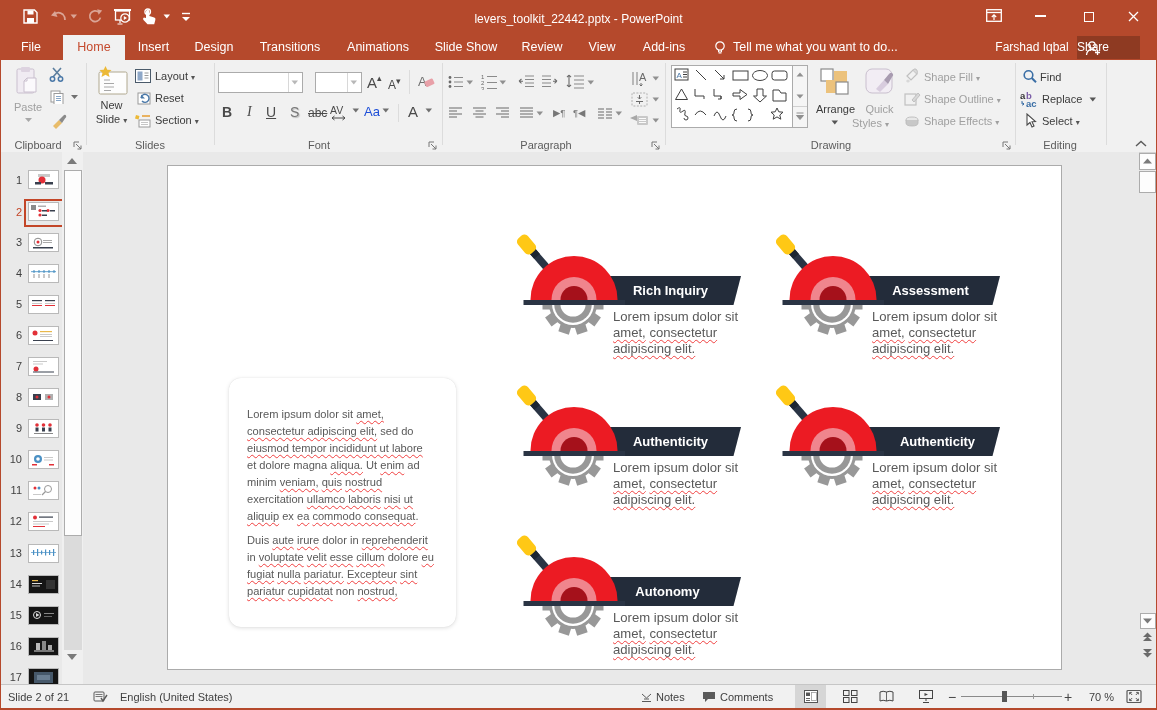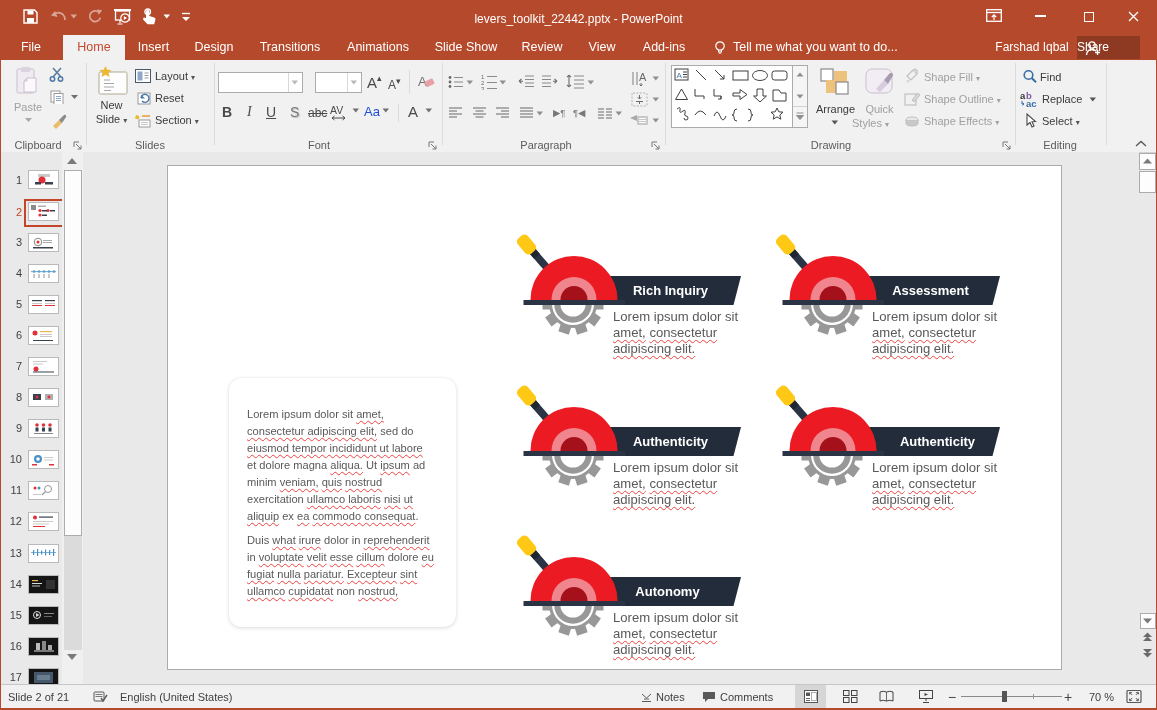--- a/index.html
+++ b/index.html
@@ -567,28 +567,28 @@
   <svg class="abs" style="left:65px;top:500px;" width="14" height="10">
       <path d="M2 2 L12 2 L7 8 Z" fill="#7A7A7A"></path>
     </svg>
 </div>
 <div class="abs" id="canvas">
   <div id="slide">
     <div id="textbox">
       <div class="boxtext" style="top:28px;">Lorem ipsum dolor sit <span class="sq">amet,</span>
 <span class="sq">consectetur adipiscing elit,</span> sed do
 <span class="sq">eiusmod tempor incididunt ut labore</span>
-et dolore magna <span class="sq">aliqua.</span> Ut <span class="sq">ipsum</span> ad
+et dolore magna <span class="sq">aliqua.</span> Ut <span class="sq">enim</span> ad
 minim <span class="sq">veniam,</span> <span class="sq">quis</span> <span class="sq">nostrud</span>
 exercitation <span class="sq">ullamco laboris</span> <span class="sq">nisi</span> <span class="sq">ut</span>
 <span class="sq">aliquip</span> ex <span class="sq">ea</span> <span class="sq">commodo consequat</span>.</div>
-      <div class="boxtext" style="top:154px;">Duis <span class="sq">what</span> <span class="sq">irure</span> dolor in <span class="sq">reprehenderit</span>
+      <div class="boxtext" style="top:154px;">Duis <span class="sq">aute</span> <span class="sq">irure</span> dolor in <span class="sq">reprehenderit</span>
 in <span class="sq">voluptate</span> <span class="sq">velit</span> <span class="sq">esse</span> <span class="sq">cillum</span> dolore <span class="sq">eu</span>
 <span class="sq">fugiat</span> <span class="sq">nulla</span> <span class="sq">pariatur.</span> <span class="sq">Excepteur</span> <span class="sq">sint</span>
-<span class="sq">ullamco</span> <span class="sq">cupidatat</span> non <span class="sq">nostrud,</span></div>
+<span class="sq">pariatur</span> <span class="sq">cupidatat</span> non <span class="sq">nostrud,</span></div>
     </div>
     <svg width="0" height="0" style="position:absolute;">
       <defs>
         <symbol id="lever" viewBox="0 0 226 106">
           <g fill="#989898">
             <circle cx="56" cy="70" r="24"></circle>
             <g>
               <rect x="50.5" y="39.5" width="11" height="13" transform="rotate(18 56 70)"></rect>
               <rect x="50.5" y="39.5" width="11" height="13" transform="rotate(54 56 70)"></rect>
               <rect x="50.5" y="39.5" width="11" height="13" transform="rotate(90 56 70)"></rect>

